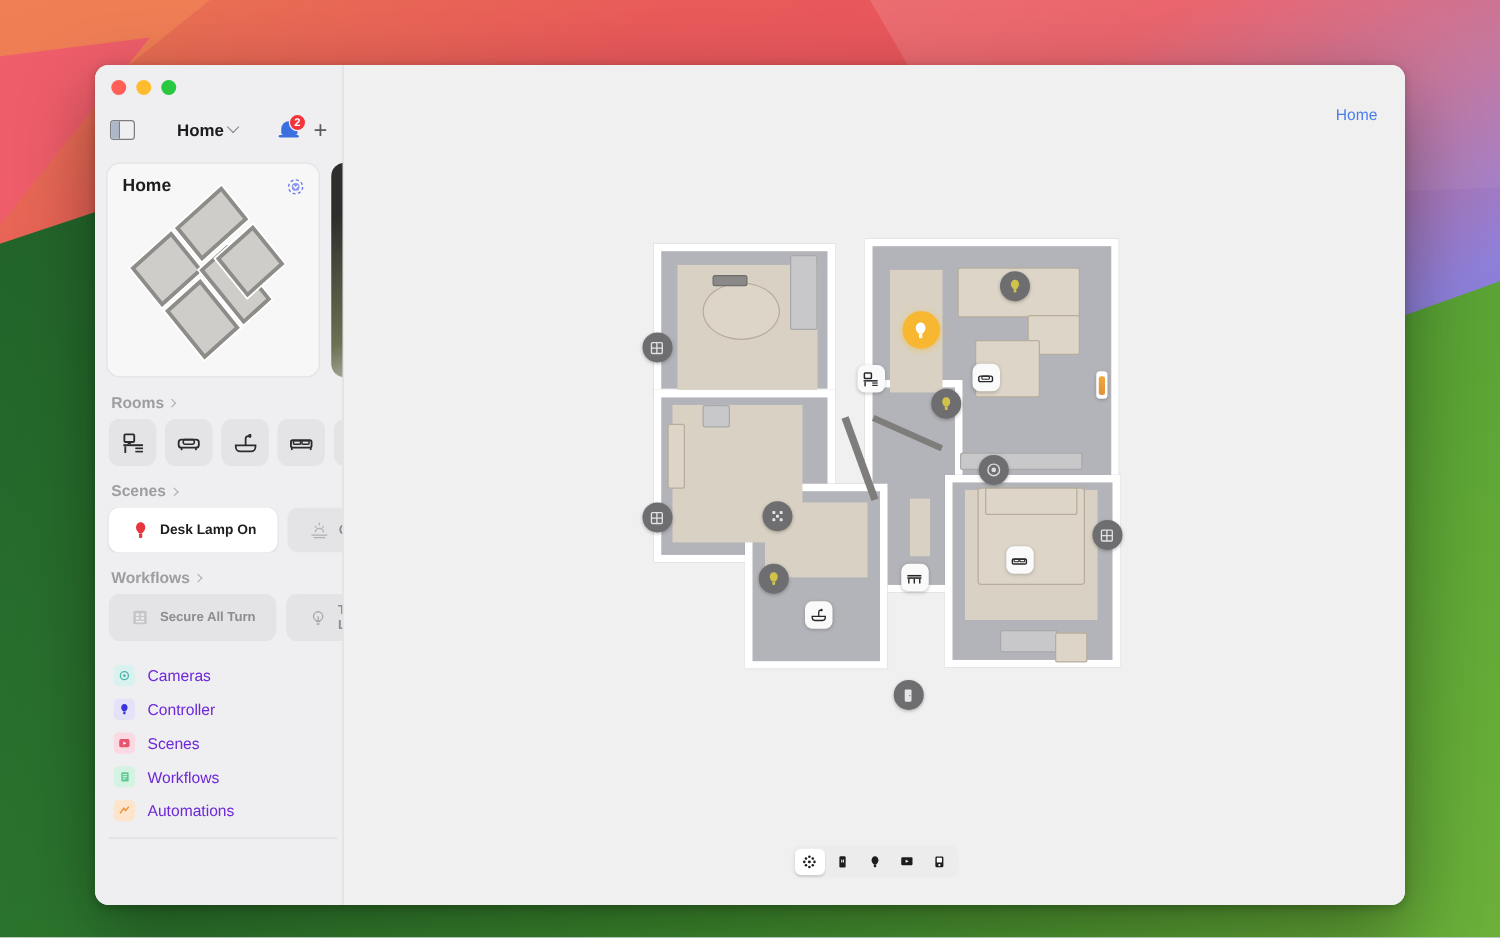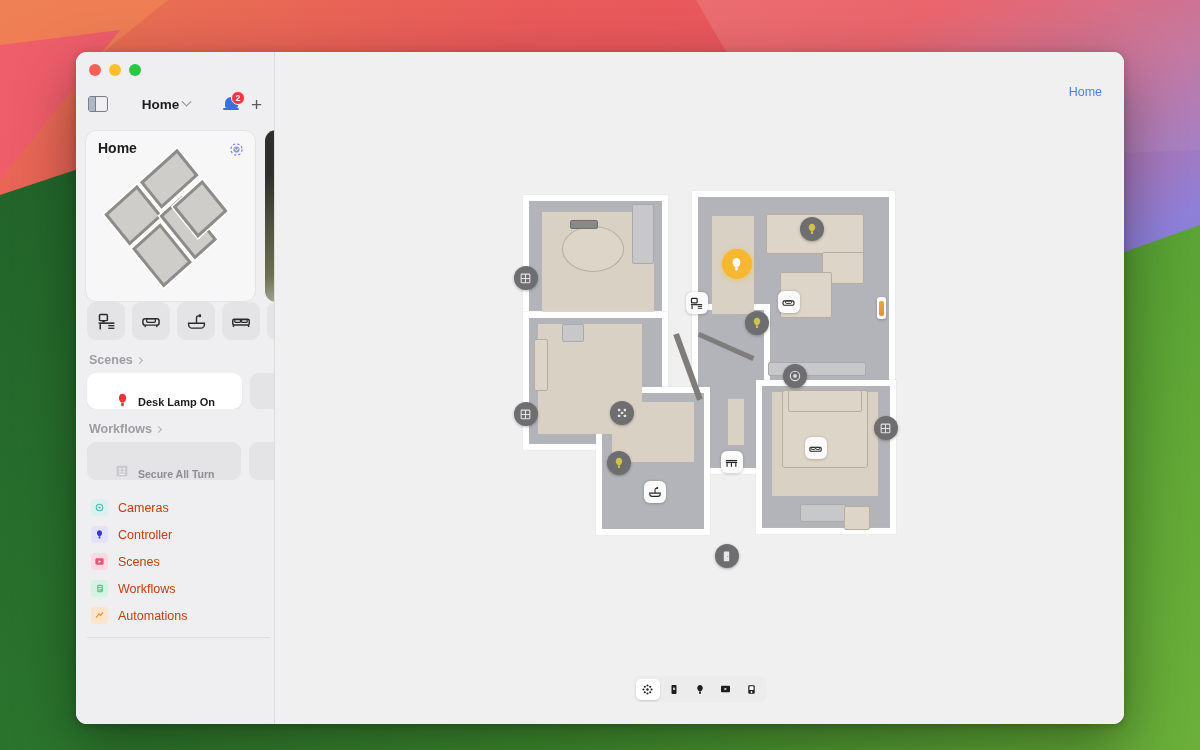--- a/index.html
+++ b/index.html
@@ -204,23 +204,23 @@
 
   
   .tile-row {
     display: flex; gap: 8px;
     padding-left: 11px;
     overflow: hidden;
   }
   .tile {
     height: 36px; flex: none;
     border-radius: 9px;
-    display: flex; align-items: flex-end;
+    display: flex; align-items: center;
     gap: 7px;
-    padding: 0 27px;
+    padding: 0 17px;
     background: #e4e3e5;
   }
   .tile.active { background: #fff; box-shadow: 0 1px 2px rgba(0,0,0,0.07); }
   .tile-ico { width: 17px; height: 17px; flex: none; }
   .tile-txt {
     font-size: 10.5px; font-weight: 600; color: #8d8d92;
     line-height: 1.15; white-space: nowrap;
   }
   .tile.active .tile-txt { color: #1d1d1f; font-size: 11px; }
   .tile-txt.wrap { white-space: normal; width: 52px; }
@@ -231,21 +231,21 @@
     display: flex; align-items: center;
     gap: 10px; height: 27px;
     padding-left: 4px;
     border-radius: 6px;
   }
   .nav-ico {
     width: 17px; height: 17px; flex: none;
     border-radius: 4px;
     display: flex; align-items: center; justify-content: center;
   }
-  .nav-label { font-size: 12.5px; color: #c2410c; }
+  .nav-label { font-size: 12.5px; color: #6d28d9; }
   .nav-sep {
     margin: 8px 4px 0 0; height: 1px; background: #dededf;
   }
 
   
   #main {
     flex: 1; position: relative;
     background: #f0f0f0;
     overflow: hidden;
   }
@@ -405,20 +405,24 @@
             <div class="pt-rm" style="left:4px; top:46px; width:38px; height:50px;"></div>
             <div class="pt-rm" style="left:46px; top:40px; width:30px; height:56px;"></div>
             <div class="pt-rm" style="left:62px; top:42px; width:40px; height:40px;"></div>
           </div>
         </div>
         <div class="cam-card">
           <span class="cam-card-label">C</span>
         </div>
       </div>
 
+      <div class="sec-head">
+        <span>Rooms</span>
+        <span class="chev-rt"></span>
+      </div>
       <div class="rooms-row">
         <div class="room-chip">
           <svg width="21" height="21" viewBox="0 0 24 24">
             <rect x="4" y="4" width="9" height="7" rx="1" fill="none" stroke="#2b2b2d" stroke-width="1.7"></rect>
             <rect x="7" y="11" width="3" height="2" fill="#2b2b2d"></rect>
             <rect x="3" y="13" width="18" height="1.8" fill="#2b2b2d"></rect>
             <rect x="4" y="15" width="1.7" height="6" fill="#2b2b2d"></rect>
             <rect x="14" y="16" width="7" height="1.5" fill="#2b2b2d"></rect>
             <rect x="14" y="19" width="7" height="1.5" fill="#2b2b2d"></rect>
           </svg>

